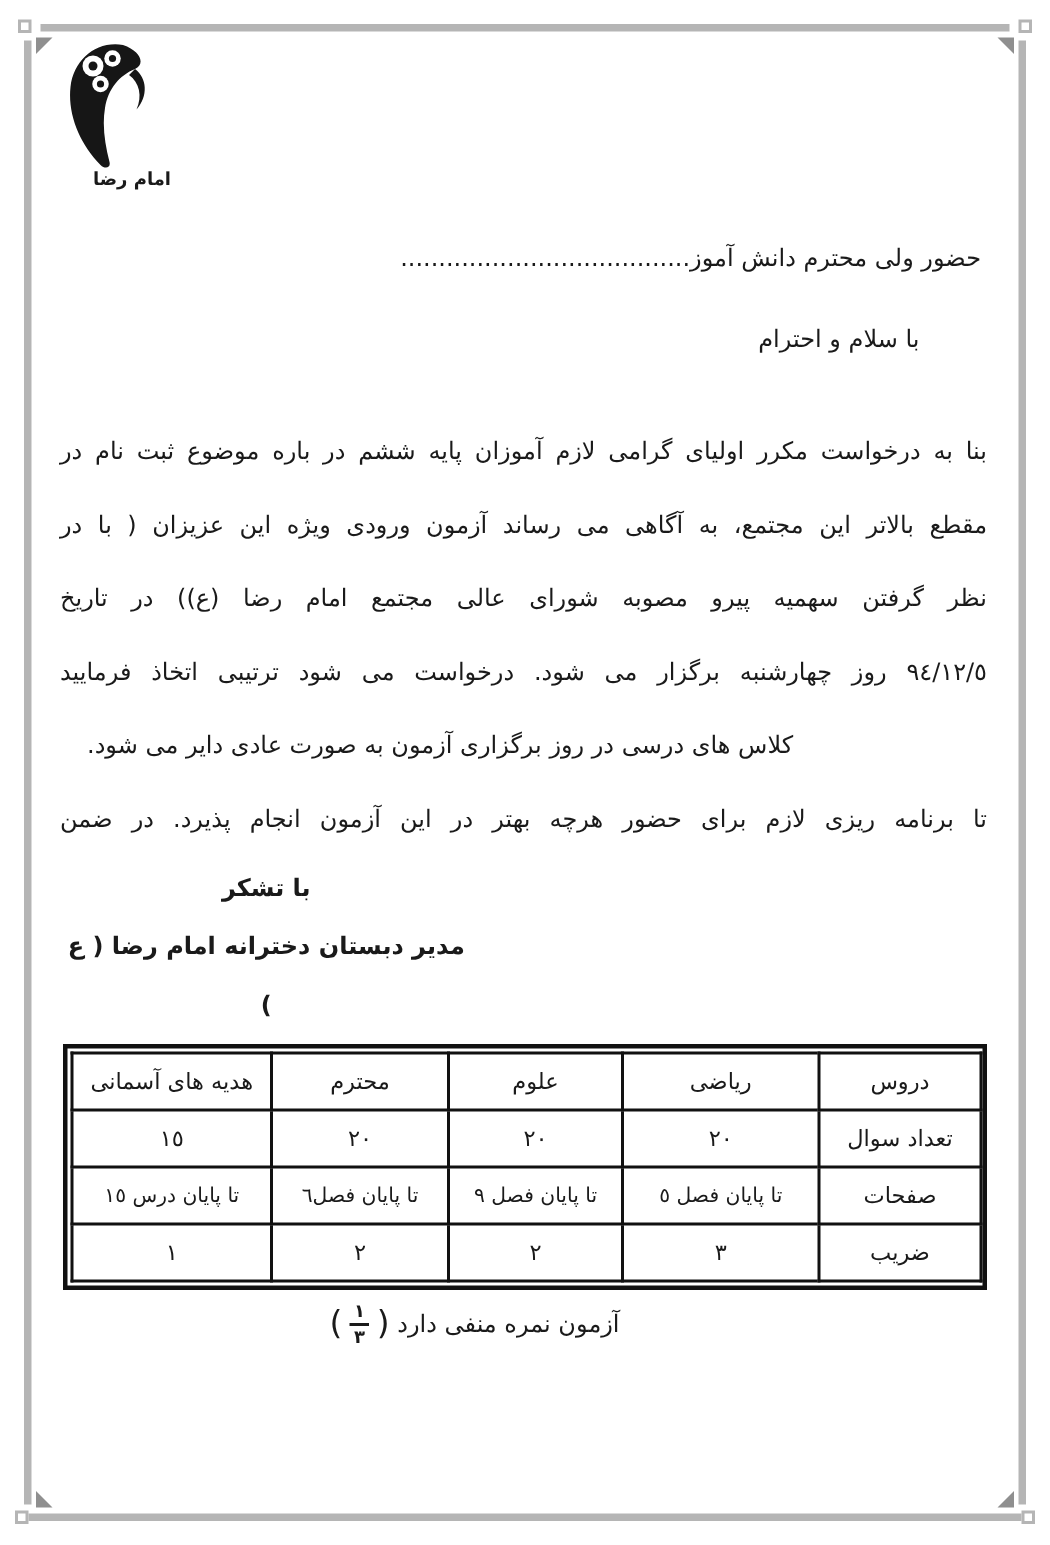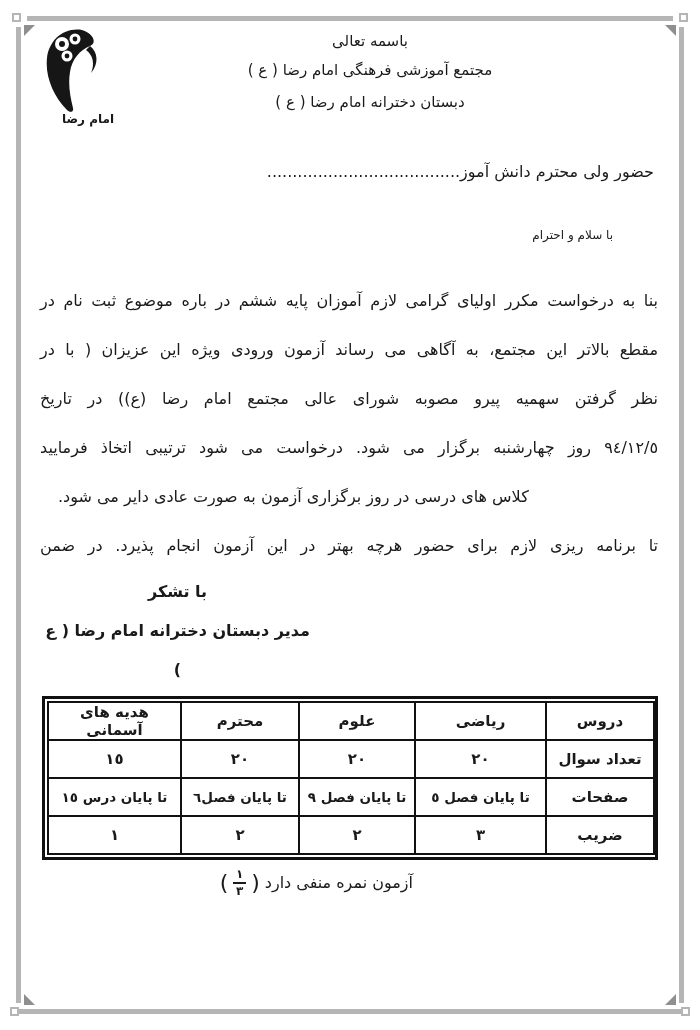--- a/index.html
+++ b/index.html
@@ -29,36 +29,36 @@
 
   
   .head { position:absolute; left:170px; top:28px; width:400px; text-align:center; direction:rtl; }
   .head .l1 { font-size:15px; line-height:26px; }
   .head .l2 { font-size:15px; line-height:32px; }
   .head .l3 { font-size:15px; line-height:32px; }
 
   
   .salutation { position:absolute; top:162px; right:46px; direction:rtl; font-size:16px; }
   .salutation .dots { letter-spacing:1px; }
-  .greeting { position:absolute; top:228px; right:87px; direction:rtl; font-size:12px; }
+  .greeting { position:absolute; top:216px; right:87px; direction:rtl; font-size:16px; }
   .body { position:absolute; top:276px; left:40px; width:618px; direction:rtl; }
   .bline { height:49px; line-height:49px; font-size:16px; }
   .bline.j { text-align:justify; text-align-last:justify; }
   .bline.last { text-align:left; text-align-last:left; padding-left:18px; }
 
   .sig { position:absolute; left:45px; top:572px; width:265px; text-align:center; direction:rtl; font-size:16px; }
   .sig div { line-height:39px;font-weight:bold; }
 
   
   .tablewrap { position:absolute; left:42px; top:696px; width:616px; box-sizing:border-box;
                border:3px solid #111; padding:2px; background:#fff; }
   .tablewrap table { width:100%; border-collapse:collapse; table-layout:fixed; direction:rtl; }
   .tablewrap th, .tablewrap td {
     border:2px solid #111; height:36px; text-align:center; vertical-align:middle;
-    font-weight:bold; font-size:15px; padding:0 3px; font-family:"DejaVu Sans", sans-serif;
+    font-weight:normal; font-size:15px; padding:0 3px; font-family:"DejaVu Sans", sans-serif;
   }
   .tablewrap td.small { font-size:13.5px; }
 
   
   .footnote { position:absolute; top:868px; right:287px; display:flex; direction:rtl;
               align-items:center; gap:5px; font-size:16px; }
   .frac { display:inline-flex; flex-direction:column; align-items:center;
           font-size:12px; line-height:1.05; font-weight:bold; }
   .fbar { width:13px; height:1.5px; background:#1a1a1a; margin:1.5px 0; }
   .paren { font-size:22px; line-height:1; }
@@ -88,25 +88,20 @@
       <circle cx="28" cy="18" r="7" fill="#ffffff"></circle>
         <circle cx="28" cy="18" r="3" fill="#161616"></circle>
       <circle cx="41" cy="13" r="5.5" fill="#ffffff"></circle>
         <circle cx="41" cy="13" r="2.4" fill="#161616"></circle>
       <circle cx="33" cy="30" r="5.5" fill="#ffffff"></circle>
         <circle cx="33" cy="30" r="2.4" fill="#161616"></circle>
     </svg>
     <div class="caption">امام رضا</div>
   </div>
 
-  <div class="head">
-    <div class="l1">باسمه تعالی</div>
-    <div class="l2">مجتمع آموزشی فرهنگی امام رضا ( ع )</div>
-    <div class="l3">دبستان دخترانه امام رضا ( ع )</div>
-  </div>
 
   <div class="salutation">
     <span>حضور ولی محترم دانش آموز</span><span class="dots">......................................</span>
   </div>
 
   <div class="greeting">با سلام و احترام</div>
 
   <div class="body">
     <div class="bline j">بنا به درخواست مکرر اولیای گرامی لازم آموزان پایه ششم در باره موضوع ثبت نام در</div>
     <div class="bline j">مقطع بالاتر این مجتمع، به آگاهی می رساند آزمون ورودی ویژه این عزیزان ( با در</div>

